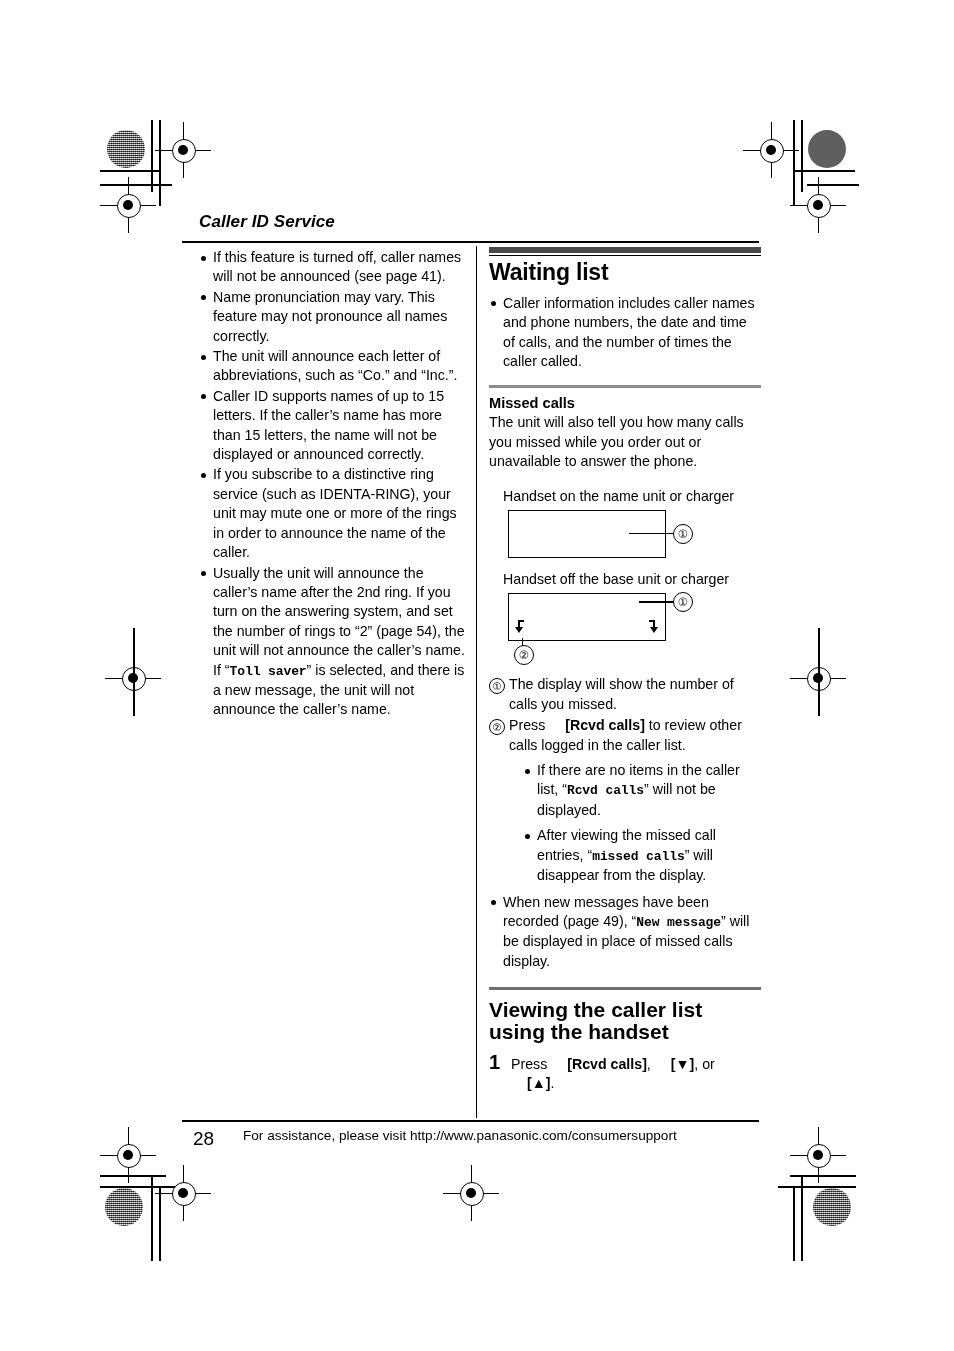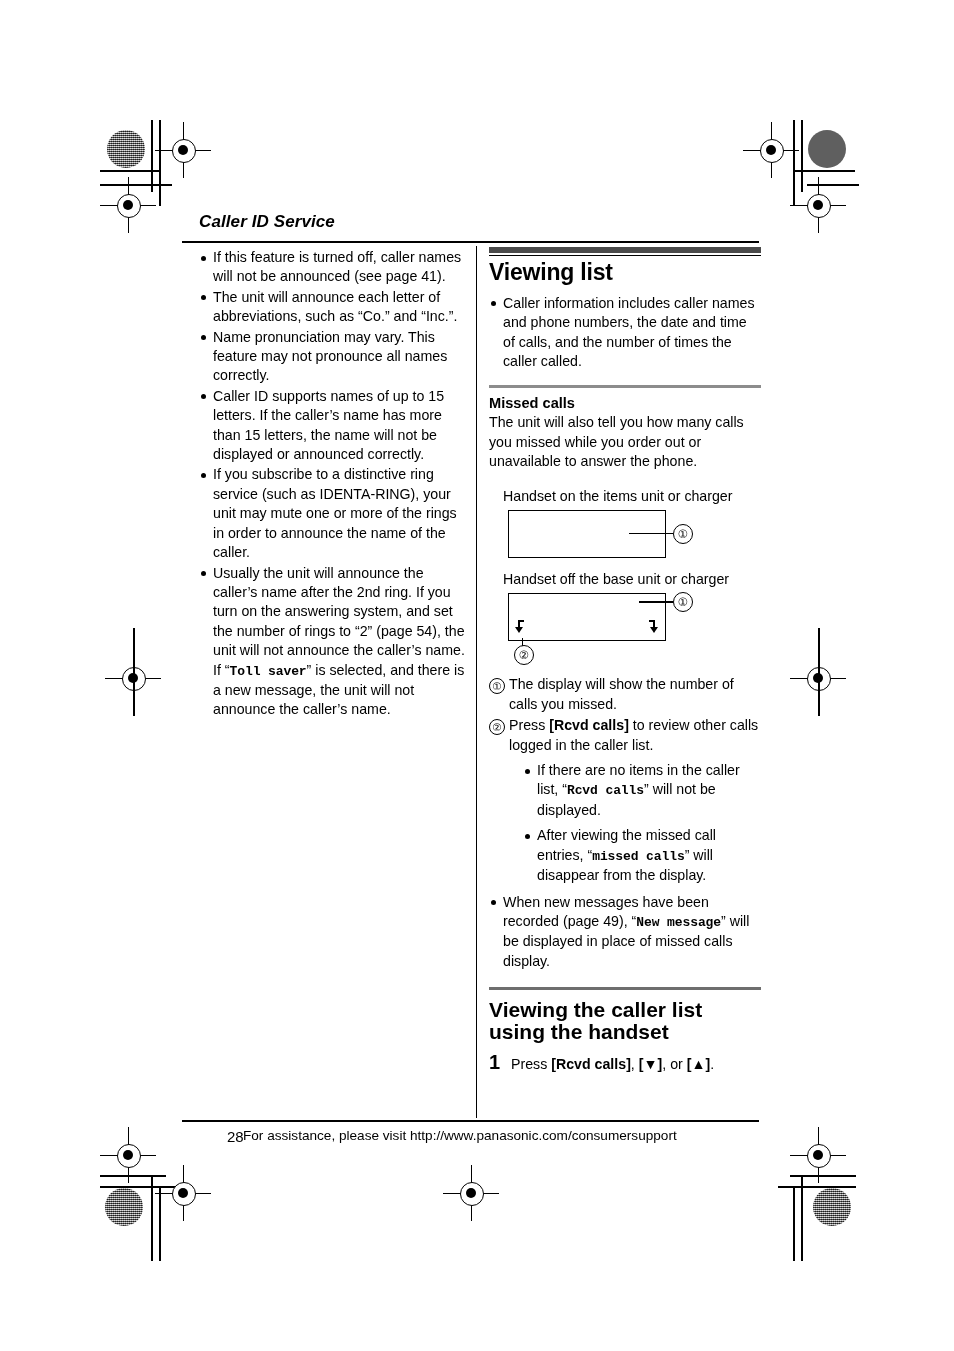--- a/index.html
+++ b/index.html
@@ -65,21 +65,21 @@
 
   ol.numc{list-style:none;margin:0;padding:0;}
   ol.numc > li{position:relative;padding-left:20px;margin-top:2px;}
   .circnum{
     position:absolute;left:0;top:3px;
     width:14px;height:14px;border:1.3px solid #000;border-radius:50%;
     font-size:10.5px;line-height:14px;text-align:center;font-weight:normal;
   }
 
   .mono{font-family:"Liberation Mono", monospace;font-size:13px;font-weight:bold;letter-spacing:-0.1px;}
-  .key{font-weight:bold;}
+  .key{font-weight:bold;margin-left:16px;}
 
   
   .bar-thick{width:272px;height:6px;background:#4a4a4a;margin:0 0 2px 0;}
   .bar-thin{width:272px;height:1.4px;background:#000;}
   .h1{font-size:23px;font-weight:bold;margin:7px 0 11px 0;letter-spacing:-0.2px;}
   .rule-gray{width:272px;height:2.6px;background:#8c8c8c;}
   .rule-gray.dark{background:#6e6e6e;}
   .h3{font-size:14.6px;font-weight:bold;margin:6px 0 0 0;}
   .h2{font-size:21px;font-weight:bold;line-height:22px;margin:9px 0 0 0;}
 
@@ -95,21 +95,21 @@
 
   .softarrow{position:absolute;width:11px;height:13px;}
   .softarrow .stem{position:absolute;left:4px;top:0;width:1.6px;height:8px;background:#000;}
   .softarrow .hook{position:absolute;top:0;width:6px;height:1.6px;background:#000;}
   .softarrow .head{position:absolute;left:1px;top:7px;width:0;height:0;
     border-left:4.5px solid transparent;border-right:4.5px solid transparent;border-top:6px solid #000;}
 
   
   .footer-rule{position:absolute;left:182px;top:1120px;width:577px;height:1.6px;background:#000;}
   .footer{position:absolute;top:1128px;font-size:13.6px;}
-  .pageno{left:193px;font-size:15px;margin-left:34px;}
+  .pageno{left:193px;font-size:19px;}
   .footer-text{left:243px;}
 </style>
 </head>
 <body>
 
 <div class="page">
 
   <div class="reg">
     <div class="halftone" style="left:107px;top:130px;"></div>
     <div class="cropline v" style="left:151px;top:120px;height:72px;"></div>
@@ -215,47 +215,47 @@
   <div class="running-head">Caller ID Service</div>
   <div class="head-rule"></div>
 
   <div class="col-divider"></div>
 
   <div class="col col-left">
 
 
     <ul class="bul">
       <li>If this feature is turned off, caller names will not be announced (see page 41).</li>
+      <li>Name pronunciation may vary. This feature may not pronounce all names correctly.</li>
       <li>The unit will announce each letter of abbreviations, such as “Co.” and “Inc.”.</li>
-      <li>Name pronunciation may vary. This feature may not pronounce all names correctly.</li>
       <li>Caller ID supports names of up to 15 letters. If the caller’s name has more than 15 letters, the name will not be displayed or announced correctly.</li>
       <li>If you subscribe to a distinctive ring service (such as IDENTA-RING), your unit may mute one or more of the rings in order to announce the name of the caller.</li>
       <li><span>Usually the unit will announce the caller’s name after the 2nd ring. If you turn on the answering system, and set the number of rings to “2” (page 54), the unit will not announce the caller’s name. If “</span><span class="mono">Toll saver</span><span>” is selected, and there is a new message, the unit will not announce the caller’s name.</span></li>
     </ul>
 
   </div>
 
   <div class="col col-right">
 
     <div class="bar-thick"></div>
     <div class="bar-thin"></div>
-    <h1 class="h1">Viewing list</h1>
+    <h1 class="h1">Waiting list</h1>
 
 
     <ul class="bul" style="margin-top:3px;">
       <li>Caller information includes caller names and phone numbers, the date and time of calls, and the number of times the caller called.</li>
     </ul>
 
     <div class="rule-gray" style="margin-top:14px;"></div>
     <h3 class="h3">Missed calls</h3>
     <p class="para">The unit will also tell you how many calls you missed while you order out or unavailable to answer the phone.</p>
 
     <div class="diagram">
 
-      <div class="dlabel">Handset on the items unit or charger</div>
+      <div class="dlabel">Handset on the name unit or charger</div>
       <div class="lcdwrap">
         <div class="lcd"></div>
         <div class="lead" style="left:140px;top:23px;width:44px;"></div>
         <div class="callout" style="left:184px;top:14px;">①</div>
       </div>
 
       <div class="dlabel" style="margin-top:8px;">Handset off the base unit or charger</div>
       <div class="lcdwrap" style="height:70px;">
         <div class="lcd"></div>
         <div class="lead" style="left:150px;top:8px;width:34px;"></div>

